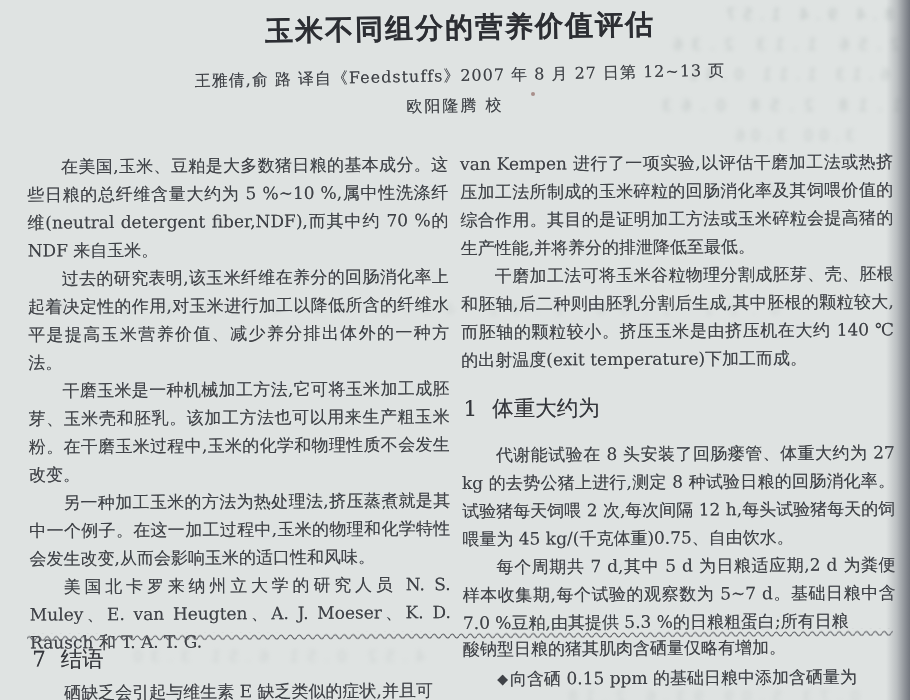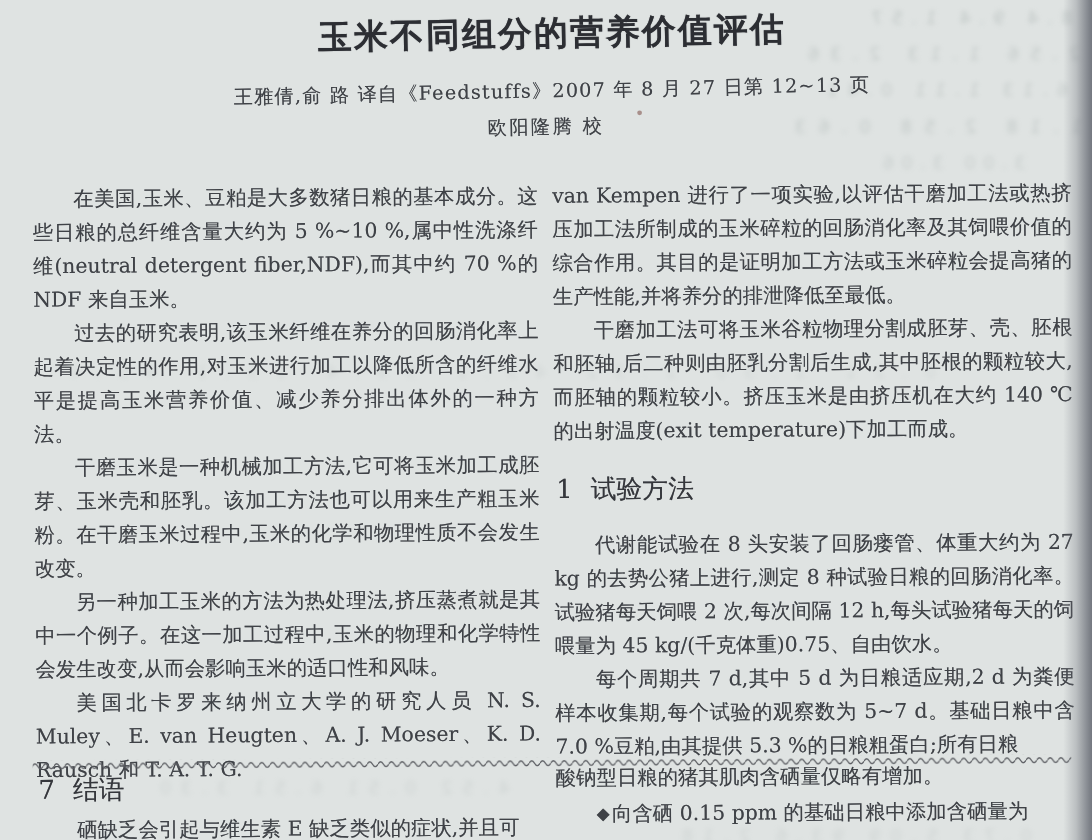--- a/index.html
+++ b/index.html
@@ -107,21 +107,21 @@
       <p>过去的研究表明,该玉米纤维在养分的回肠消化率上起着决定性的作用,对玉米进行加工以降低所含的纤维水平是提高玉米营养价值、减少养分排出体外的一种方法。</p>
       <p>干磨玉米是一种机械加工方法,它可将玉米加工成胚芽、玉米壳和胚乳。该加工方法也可以用来生产粗玉米粉。在干磨玉米过程中,玉米的化学和物理性质不会发生改变。</p>
       <p>另一种加工玉米的方法为热处理法,挤压蒸煮就是其中一个例子。在这一加工过程中,玉米的物理和化学特性会发生改变,从而会影响玉米的适口性和风味。</p>
       <p>美国北卡罗来纳州立大学的研究人员 N. S. Muley、E. van Heugten、A. J. Moeser、K. D. Rausch 和 T. A. T. G.</p>
     </div>
 
     <div class="col col-right ink">
       <p class="no-indent">van Kempen 进行了一项实验,以评估干磨加工法或热挤压加工法所制成的玉米碎粒的回肠消化率及其饲喂价值的综合作用。其目的是证明加工方法或玉米碎粒会提高猪的生产性能,并将养分的排泄降低至最低。</p>
       <p>干磨加工法可将玉米谷粒物理分割成胚芽、壳、胚根和胚轴,后二种则由胚乳分割后生成,其中胚根的颗粒较大,而胚轴的颗粒较小。挤压玉米是由挤压机在大约 140 ℃的出射温度(exit temperature)下加工而成。</p>
       <div class="sec-heading">
-        <span class="num">1</span><span>试验方法</span>
+        <span class="num">1</span><span>体重大约为</span>
       </div>
       <p>代谢能试验在 8 头安装了回肠瘘管、体重大约为 27 kg 的去势公猪上进行,测定 8 种试验日粮的回肠消化率。试验猪每天饲喂 2 次,每次间隔 12 h,每头试验猪每天的饲喂量为 45 kg/(千克体重)0.75、自由饮水。</p>
       <p>每个周期共 7 d,其中 5 d 为日粮适应期,2 d 为粪便样本收集期,每个试验的观察数为 5~7 d。基础日粮中含 7.0 %豆粕,由其提供 5.3 %的日粮粗蛋白;所有日粮</p>
     </div>
 
     <svg class="wavy" xmlns="http://www.w3.org/2000/svg">
       <defs>
         <pattern id="wv" width="9" height="8" patternUnits="userSpaceOnUse">
           <path d="M0 5 Q2.25 1 4.5 5 Q6.75 9 9 5" fill="none" stroke="#5c5e63" stroke-width="1.1"></path>
         </pattern>

